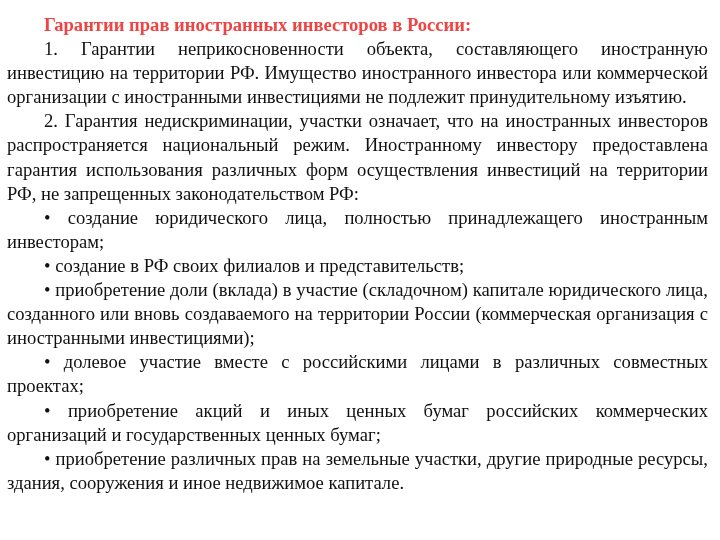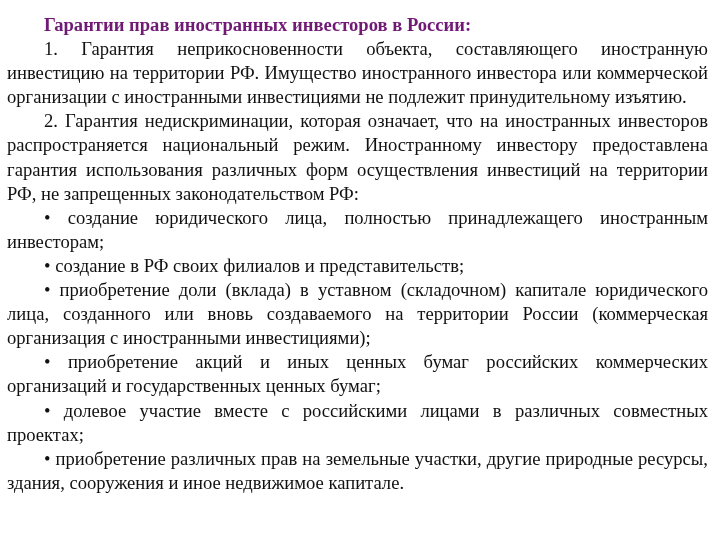--- a/index.html
+++ b/index.html
@@ -18,21 +18,21 @@
       left: 7px;
       top: 13px;
       width: 701px;
       font-family: "Liberation Serif", "DejaVu Serif", serif;
       font-size: 18.6px;
       line-height: 24.1px;
       color: #111111;
     }
     .heading {
       font-weight: bold;
-      color: #701a75;
+      color: #ef4444;
       text-indent: 37px;
       margin: 0;
       text-align: left;
     }
     .para {
       margin: 0;
       text-align: justify;
       text-indent: 37px;
       word-spacing: 0px;
     }
@@ -44,28 +44,28 @@
     .bullet-mark {
       display: inline;
     }
   </style>
 </head>
 <body>
 
 <div class="page">
   <p class="heading">Гарантии прав иностранных инвесторов в России:</p>
 
-  <p class="para"><span>1.</span> <span>Гарантия неприкосновенности объекта, составляющего иностранную инвестицию на территории РФ. Имущество иностранного инвестора или коммерческой организации с иностранными инвестициями не подлежит принудительному изъятию.</span></p>
+  <p class="para"><span>1.</span> <span>Гарантии неприкосновенности объекта, составляющего иностранную инвестицию на территории РФ. Имущество иностранного инвестора или коммерческой организации с иностранными инвестициями не подлежит принудительному изъятию.</span></p>
 
-  <p class="para"><span>2.</span> <span>Гарантия недискриминации, которая означает, что на иностранных инвесторов распространяется национальный режим. Иностранному инвестору предоставлена гарантия использования различных форм осуществления инвестиций на территории РФ, не запрещенных законодательством РФ:</span></p>
+  <p class="para"><span>2.</span> <span>Гарантия недискриминации, участки означает, что на иностранных инвесторов распространяется национальный режим. Иностранному инвестору предоставлена гарантия использования различных форм осуществления инвестиций на территории РФ, не запрещенных законодательством РФ:</span></p>
 
   <p class="bullet"><span class="bullet-mark">•</span> <span>создание юридического лица, полностью принадлежащего иностранным инвесторам;</span></p>
 
   <p class="bullet"><span class="bullet-mark">•</span> <span>создание в РФ своих филиалов и представительств;</span></p>
 
-  <p class="bullet"><span class="bullet-mark">•</span> <span>приобретение доли (вклада) в уставном (складочном) капитале юридического лица, созданного или вновь создаваемого на территории России (коммерческая организация с иностранными инвестициями);</span></p>
+  <p class="bullet"><span class="bullet-mark">•</span> <span>приобретение доли (вклада) в участие (складочном) капитале юридического лица, созданного или вновь создаваемого на территории России (коммерческая организация с иностранными инвестициями);</span></p>
+
+  <p class="bullet"><span class="bullet-mark">•</span> <span>долевое участие вместе с российскими лицами в различных совместных проектах;</span></p>
 
   <p class="bullet"><span class="bullet-mark">•</span> <span>приобретение акций и иных ценных бумаг российских коммерческих организаций и государственных ценных бумаг;</span></p>
-
-  <p class="bullet"><span class="bullet-mark">•</span> <span>долевое участие вместе с российскими лицами в различных совместных проектах;</span></p>
 
   <p class="bullet"><span class="bullet-mark">•</span> <span>приобретение различных прав на земельные участки, другие природные ресурсы,  здания, сооружения и иное недвижимое капитале.</span></p>
 </div>
 
 </body></html>

